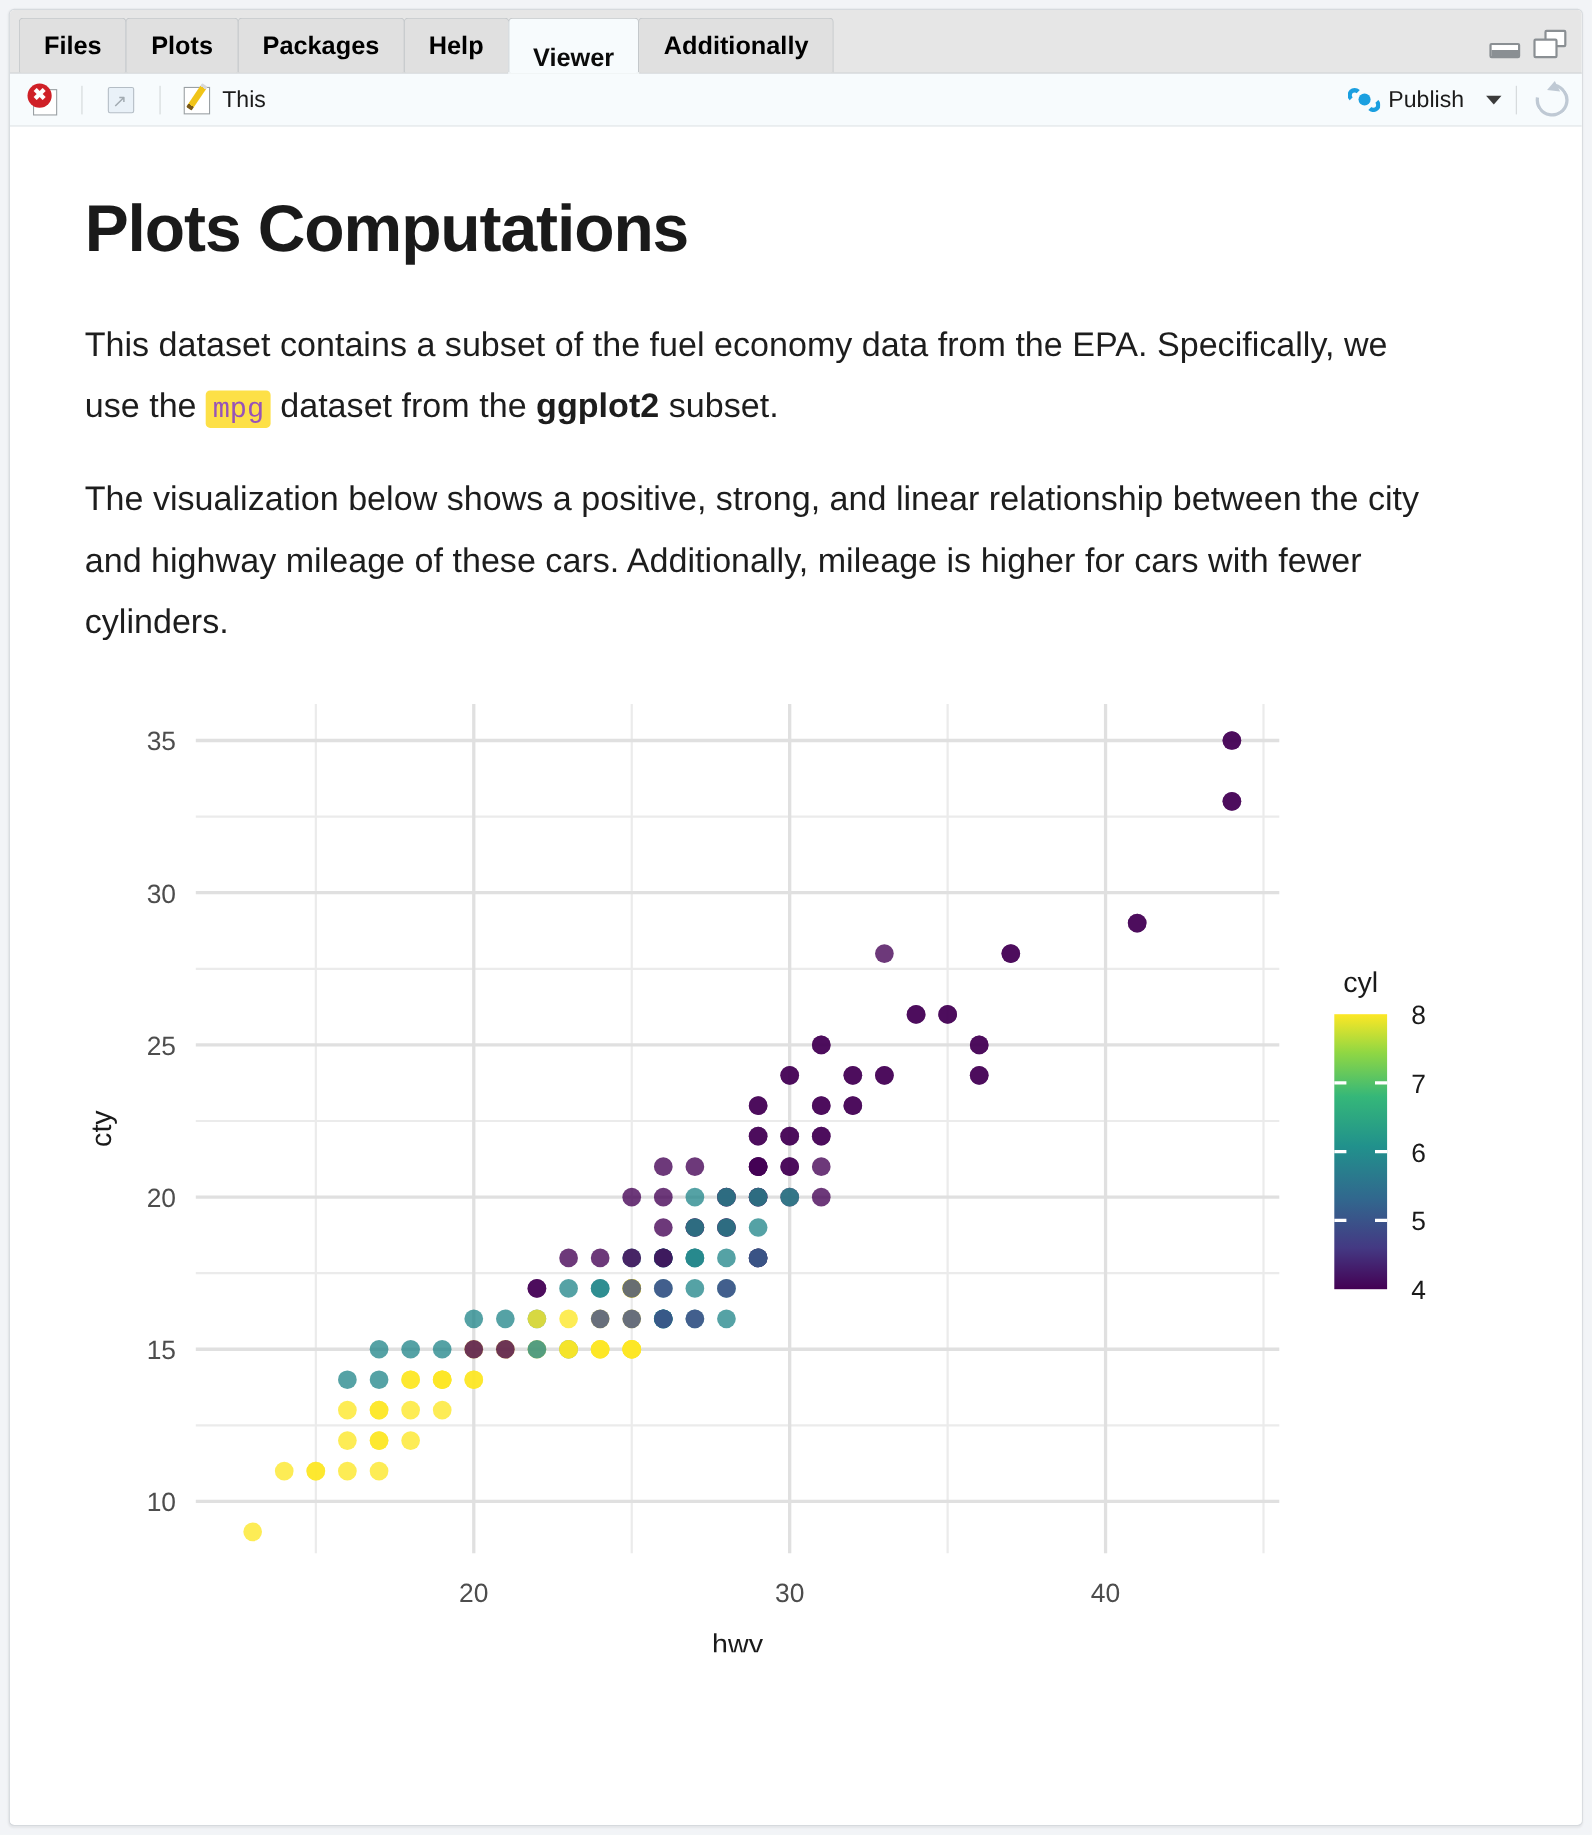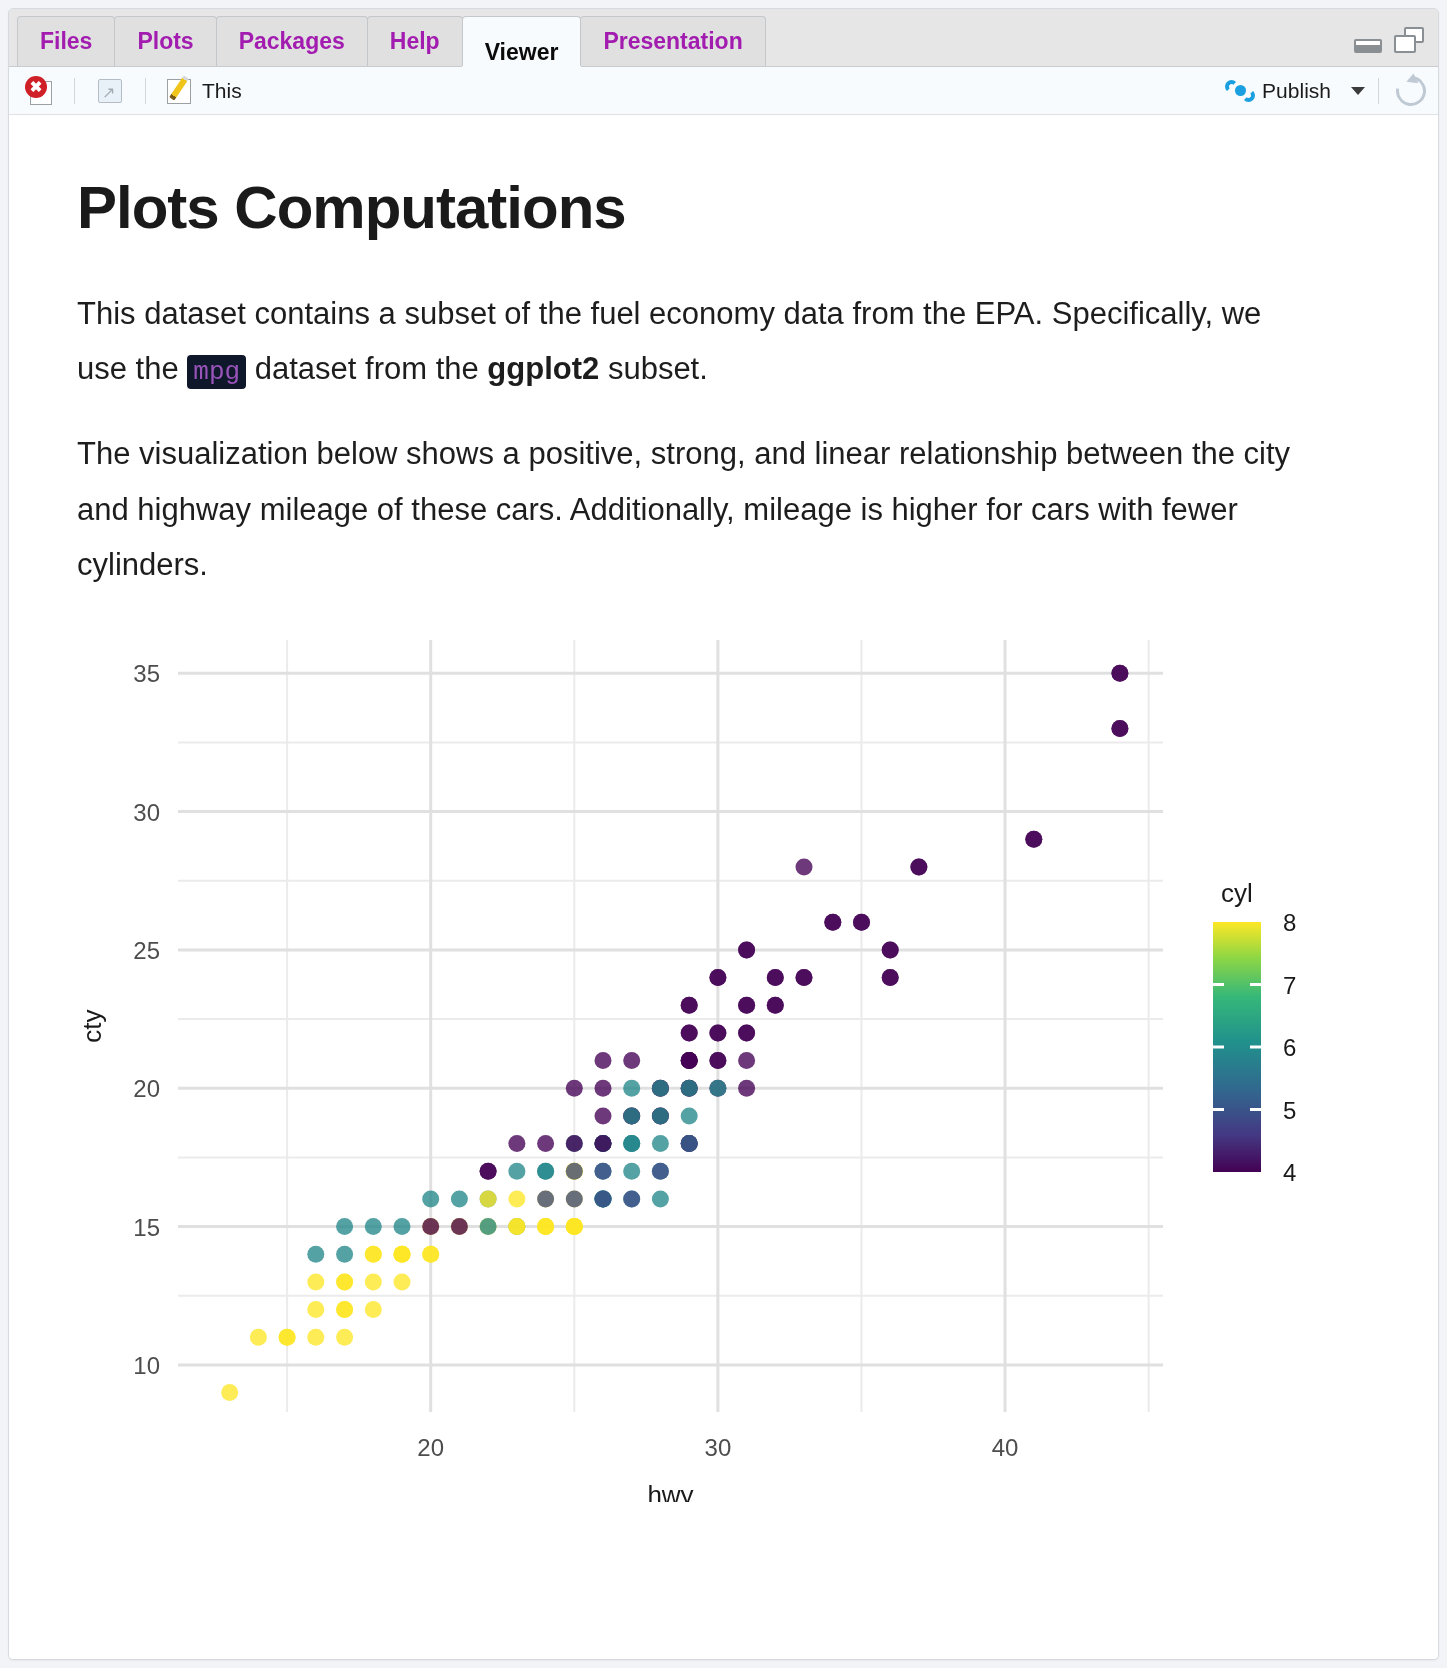--- a/index.html
+++ b/index.html
@@ -31,21 +31,21 @@
     align-items: flex-end;
     padding-left: 8px;
   }
   .tab {
     height: 50px;
     display: flex;
     align-items: center;
     padding: 0 22px;
     font-size: 23px;
     font-weight: bold;
-    color: #a21caf;
+    color: #000000;
     background: #e0e0e0;
     border: 1px solid #c4c8cb;
     border-bottom: none;
     border-radius: 4px 4px 0 0;
     margin-right: -1px;
     white-space: nowrap;
     cursor: pointer;
   }
   .tab.active {
     background: #f7fbfd;
@@ -206,21 +206,21 @@
     font-size: 31px;
     line-height: 1.78;
     color: #1d1d1d;
     margin: 0 0 30px 8px;
     max-width: 1215px;
   }
   code.inline {
     font-family: "Liberation Mono", monospace;
     font-size: 26px;
     color: #9753b8;
-    background: #0f172a;
+    background: #fde047;
     border-radius: 4px;
     padding: 2px 6px;
   }
   strong { font-weight: bold; }
 
   
   .plotwrap { position: relative; width: 1290px; height: 880px; margin-left: 4px; }
   svg.plot { display: block; }
   .axlab { font-family: "Liberation Sans", sans-serif; font-size: 24px; fill: #4d4d4d; }
   .axtitle { font-family: "Liberation Sans", sans-serif; font-size: 26px; fill: #1a1a1a; }
@@ -242,21 +242,21 @@
     <div class="tab">
         <span>Packages</span>
       </div>
     <div class="tab">
         <span>Help</span>
       </div>
     <div class="tab active">
         <span>Viewer</span>
       </div>
     <div class="tab">
-        <span>Presentation</span>
+        <span>Additionally</span>
       </div>
 
     <div class="win-ctl">
       <div class="ico-min"></div>
       <div class="ico-max">
         <div class="b b1"></div>
           <div class="b b2"></div>
       </div>
     </div>
   </div>

